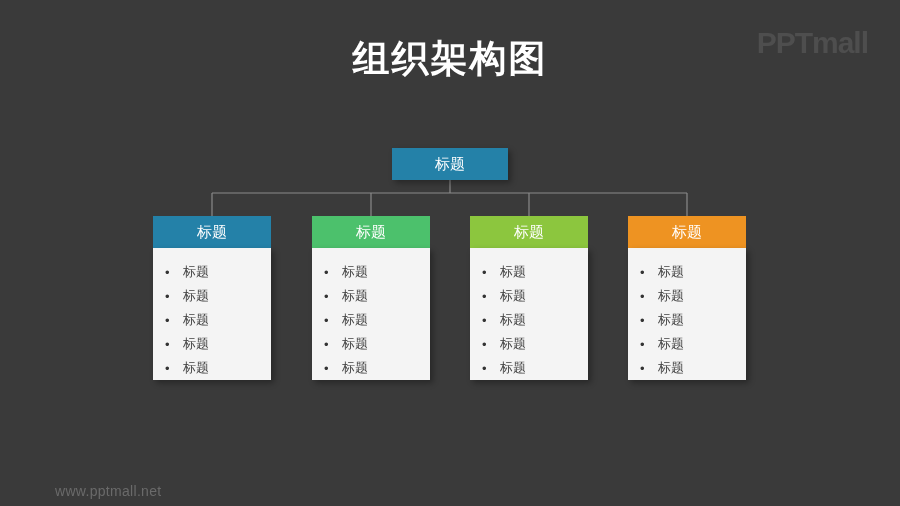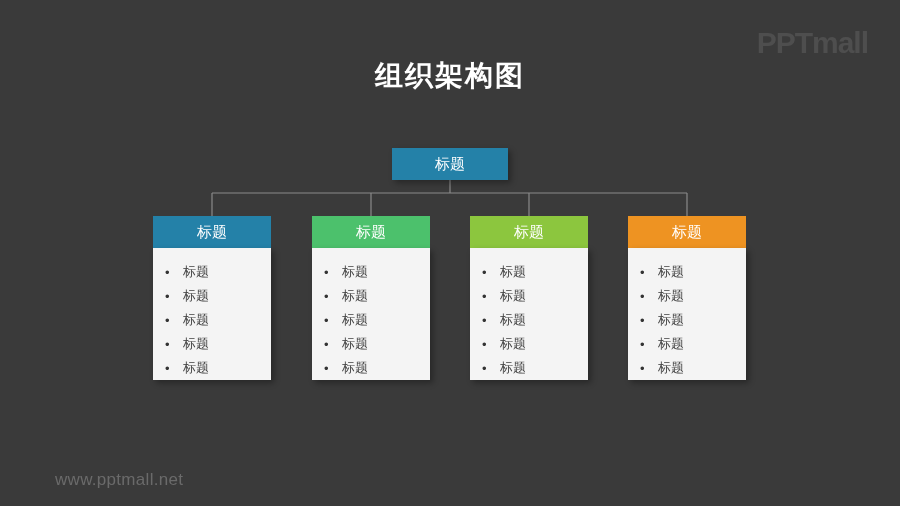--- a/index.html
+++ b/index.html
@@ -8,24 +8,24 @@
     background:#3a3a3a;
     font-family:"Liberation Sans", sans-serif;
     position:relative;
     overflow:hidden;
   }
   .slide { position:absolute; inset:0; background:#3a3a3a; }
 
   
   .title {
     position:absolute;
-    left:0; right:0; top:54px;
+    left:0; right:0; top:37px;
     text-align:center;
     color:#ffffff;
-    font-size:28px;
+    font-size:37px;
     font-weight:bold;
     letter-spacing:2px;
     line-height:44px;
   }
 
   
   .logo {
     position:absolute;
     right:32px; top:26px;
     color:#4e4e4e;
@@ -88,23 +88,23 @@
   }
   .bullet-text {
     color:#3f3f3f;
     font-size:13px;
     margin-left:8px;
   }
 
   
   .footer {
     position:absolute;
-    left:55px; bottom:16px;
+    left:55px; bottom:7px;
     color:#6a6a6a;
-    font-size:17px;
+    font-size:14px;
     letter-spacing:0.3px;
   }
 </style>
 </head>
 <body style="background: rgb(58, 58, 58);">
 
 <div class="slide" style="background: rgb(58, 58, 58);">
 
   <div class="title">组织架构图</div>
 

